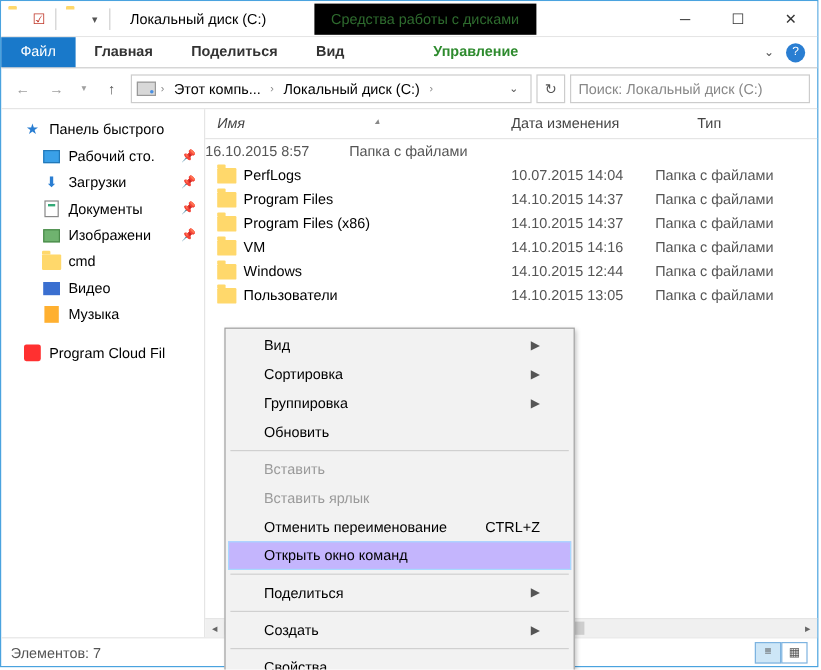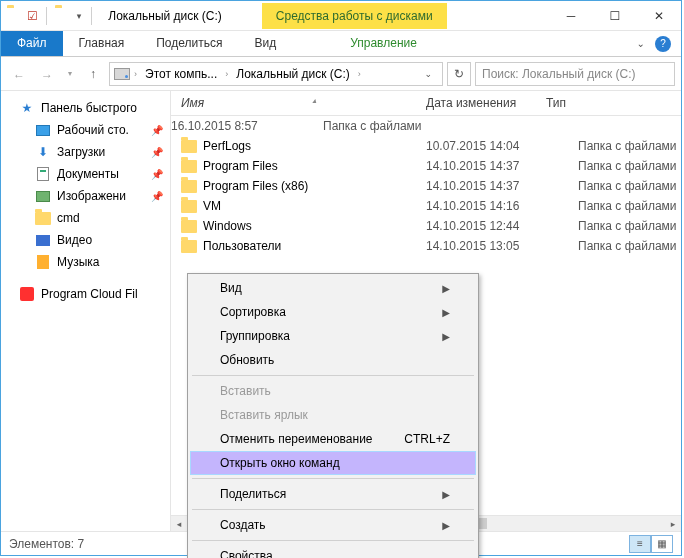--- a/index.html
+++ b/index.html
@@ -4,26 +4,26 @@
 <style>
 * { margin: 0; padding: 0; box-sizing: border-box; font-family: "Segoe UI", Tahoma, sans-serif; font-size: 12px; }
 body { background: #fff; width: 684px; height: 558px; overflow: hidden; position: relative; }
 .window { border: 1px solid #4aa3df; width: 682px; height: 556px; position: relative; background: #fff; }
 .titlebar { height: 30px; display: flex; align-items: center; background: #fff; border-bottom: 1px solid #e5e5e5; }
 .qat { display: flex; align-items: center; gap: 4px; padding: 0 6px; }
 .qat .ficon { width: 16px; height: 16px; }
 .qat .chev { color: #555; font-size: 9px; padding: 0 2px; }
 .sep { width: 1px; height: 18px; background: #d0d0d0; margin: 0 4px; }
 .titletext { padding-left: 6px; color: #000; flex: 0 0 auto; }
-.drivetools { margin-left: 40px; background: #fde047; color: #2e6b2e; padding: 6px 14px; font-size: 12px; }
+.drivetools { margin-left: 40px; background: #000000; color: #2e6b2e; padding: 6px 14px; font-size: 12px; }
 .winbtns { margin-left: auto; display: flex; }
 .winbtns div { width: 44px; height: 30px; display: flex; align-items: center; justify-content: center; color: #333; }
 .ribbonbar { height: 26px; display: flex; align-items: stretch; background: #fff; border-bottom: 1px solid #ccc; }
 .filetab { background: #1979ca; color: #fff; padding: 5px 16px; }
-.rtab { padding: 5px 16px; color: #333; }
+.rtab { padding: 5px 16px; color: #333; font-weight: bold; }
 .rtab.tool { color: #2e8b2e; margin-left: 42px; }
 .ribr { margin-left: auto; display: flex; align-items: center; gap: 10px; padding-right: 10px; color: #555; }
 .ribr .chev { font-size: 10px; }
 .help { width: 16px; height: 16px; border-radius: 50%; background: #2a7ed2; color: #fff; display: flex; align-items: center; justify-content: center; font-size: 10px; }
 .navbar { height: 34px; display: flex; align-items: center; padding: 4px 6px; gap: 4px; border-bottom: 1px solid #e5e5e5; }
 .navbtn { width: 24px; height: 24px; display: flex; align-items: center; justify-content: center; color: #a0a0a0; }
 .navbtn.small { width: 14px; }
 .navbtn.up { color: #555; }
 .addr { flex: 1; border: 1px solid #ccc; height: 24px; display: flex; align-items: center; padding: 0 4px; gap: 2px; }
 .addr .crumb { padding: 2px 4px; color: #000; }
@@ -36,26 +36,26 @@
 .navitem { display: flex; align-items: center; gap: 6px; padding: 3px 6px 3px 18px; color: #000; white-space: nowrap; }
 .navitem.child { padding-left: 34px; }
 .navitem .pin { color: #888; margin-left: auto; font-size: 10px; }
 .navitem .icon { width: 16px; height: 16px; display: flex; align-items: center; justify-content: center; }
 .navgap { height: 10px; }
 .content { flex: 1; position: relative; display: flex; flex-direction: column; }
 .colhead { display: flex; border-bottom: 1px solid #e5e5e5; padding: 5px 0; color: #444; }
 .colhead .c1 { width: 255px; padding-left: 10px; display:flex; gap: 108px; font-style: italic;}
 .colhead .sorta { color: #888; font-size: 8px; }
 .colhead .c2 { width: 120px; }
-.colhead .c3 { flex: 1; }
+.colhead .c3 { flex: 1; margin-left: 35px; }
 .rows { flex: 1; overflow: hidden; }
 .row { display: flex; align-items: center; padding: 3px 0; }
 .row .c1 { width: 255px; padding-left: 10px; display: flex; align-items: center; gap: 6px; }
 .row .c2 { width: 120px; color: #555; }
-.row .c3 { flex: 1; color: #555; margin-left: 32px; }
+.row .c3 { flex: 1; color: #555; }
 .folder-ic { width: 16px; height: 13px; background: #ffd86b; border-radius: 1px; position: relative; }
 .folder-ic::before { content: ""; position: absolute; top: -3px; left: 0; width: 7px; height: 3px; background: #ffd86b; border-radius: 1px 1px 0 0; }
 .hscroll { height: 16px; background: #f0f0f0; border-top: 1px solid #e5e5e5; position: relative; }
 .hscroll .thumb { position: absolute; left: 16px; width: 300px; top: 2px; bottom: 2px; background: #cdcdcd; }
 .hscroll .arr { position: absolute; top: 0; bottom: 0; width: 16px; display:flex; align-items:center; justify-content:center; color:#666; font-size:9px;}
 .hscroll .arr.l { left:0; } .hscroll .arr.r { right:0; }
 .status { height: 24px; border-top: 1px solid #e5e5e5; display: flex; align-items: center; padding: 0 8px; color: #555; gap: 28px; }
 .viewsw { margin-left: auto; display: flex; }
 .viewsw div { width: 22px; height: 18px; border: 1px solid #7db3e0; display:flex; align-items:center; justify-content:center; font-size:10px; }
 .viewsw .active { background: #cde6f7; }

